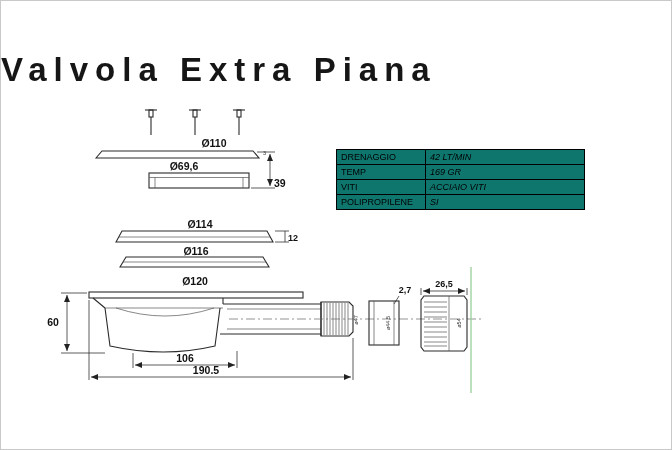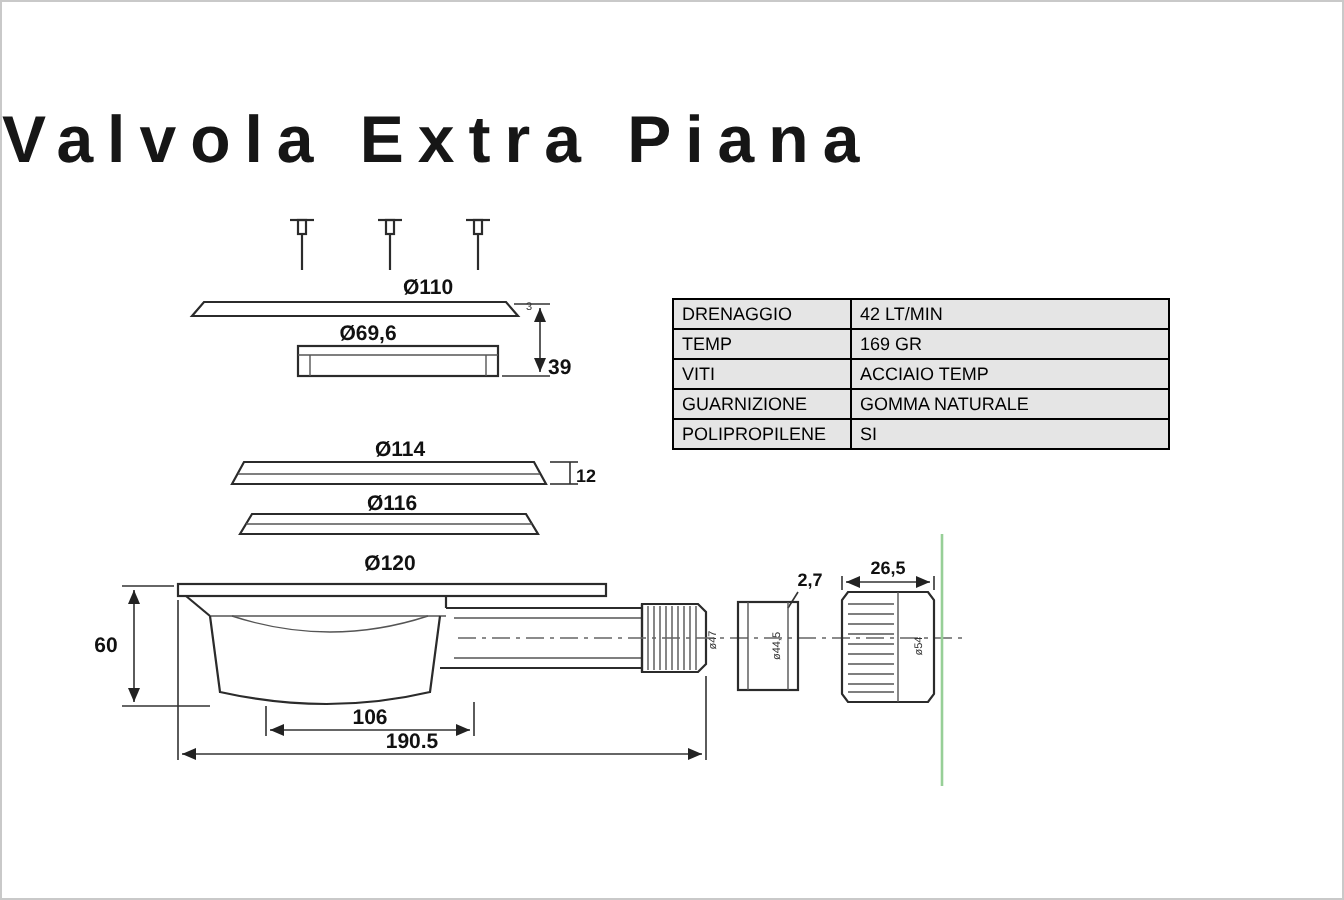--- a/index.html
+++ b/index.html
@@ -11,24 +11,24 @@
   .title{
     position:absolute;top:50px;left:0;width:100%;
     font-size:33px;letter-spacing:7px;font-weight:700;color:#161616;white-space:nowrap;
   }
   table.spec{
     position:absolute;left:335px;top:148px;width:246px;border-collapse:collapse;
     font-size:9px;color:#000;table-layout:fixed;
   }
   table.spec td{
     border:1px solid #000;padding:1px 4px;height:12px;white-space:nowrap;
-    overflow:hidden;background:#e5e5e5;line-height:12px;margin-left:36px;
+    overflow:hidden;background:#0f766e;line-height:12px;margin-left:36px;
   }
   td.lbl{width:80px;}
-  td.val{width:150px;}
+  td.val{width:150px;font-style:italic;}
   svg.drawing{position:absolute;left:0;top:0;}
   .ln{stroke:#2b2b2b;stroke-width:1.1;fill:none;}
   .thin{stroke:#555;stroke-width:0.7;fill:none;}
   .dim{stroke:#333;stroke-width:0.8;fill:none;}
   .cl{stroke:#666;stroke-width:0.7;fill:none;stroke-dasharray:9 3 2 3;}
   text.d{font:700 10.5px "Liberation Sans",sans-serif;fill:#111;}
   text.s{font:700 9px "Liberation Sans",sans-serif;fill:#111;}
   text.t{font:400 5.5px "Liberation Sans",sans-serif;fill:#333;}
 </style>
 </head>
@@ -43,25 +43,21 @@
       <tr>
         <td class="lbl">DRENAGGIO</td>
         <td class="val">42 LT/MIN</td>
       </tr>
       <tr>
         <td class="lbl">TEMP</td>
         <td class="val">169 GR</td>
       </tr>
       <tr>
         <td class="lbl">VITI</td>
-        <td class="val">ACCIAIO TEMP</td>
-      </tr>
-      <tr>
-        <td class="lbl">GUARNIZIONE</td>
-        <td class="val">GOMMA NATURALE</td>
+        <td class="val">ACCIAIO VITI</td>
       </tr>
       <tr>
         <td class="lbl">POLIPROPILENE</td>
         <td class="val">SI</td>
       </tr>
     </tbody>
   </table>
 
   <svg class="drawing" width="672" height="450" viewBox="0 0 672 450">
     <defs>

